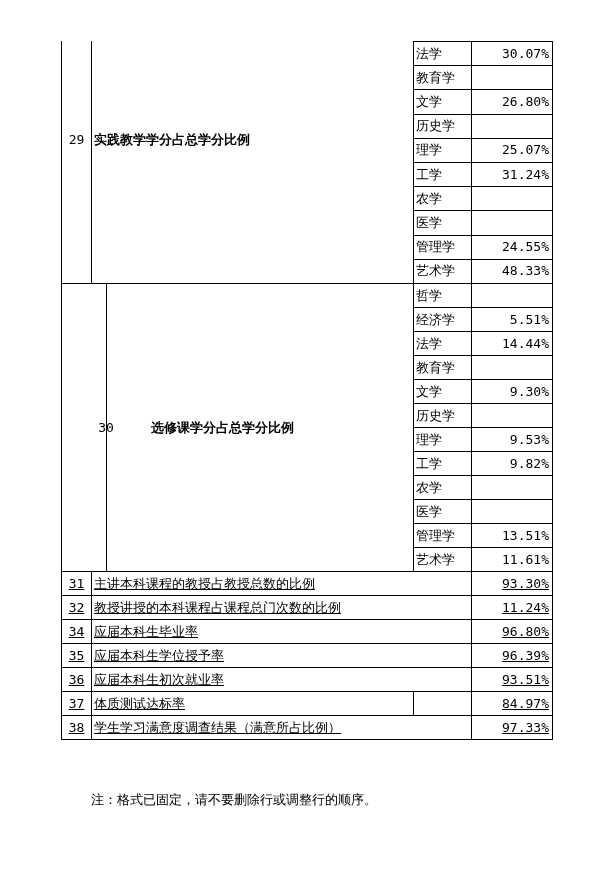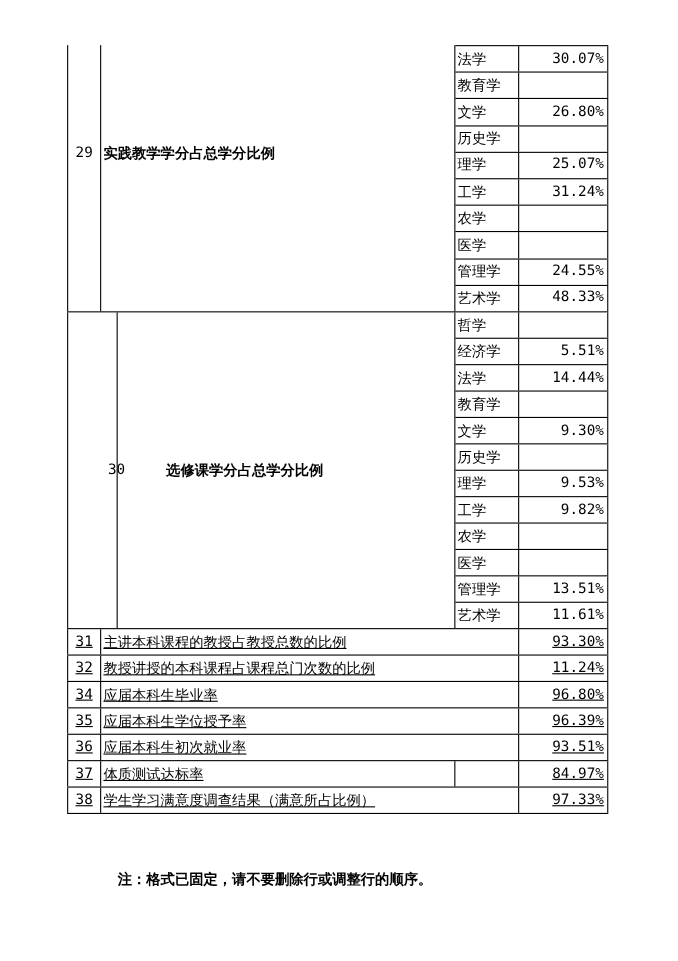--- a/index.html
+++ b/index.html
@@ -32,21 +32,21 @@
     justify-content: flex-end; padding-right: 3px;
     font-family: "DejaVu Sans Mono", monospace;
   }
   .sec-c { display: block; border-top: 1px solid #000; border-bottom: 1px solid #000; text-decoration: underline; }
   .crow { display: flex; height: 24px; border-top: 1px solid #000; }
   .crow:first-child { height: 23px; border-top: none; }
   .crow .num { justify-content: center; }
   .slbl { width: 380px; border-right: 1px solid #000; display: flex; align-items: center; padding-left: 2px; }
   .crow.split .slbl { width: 322px; }
   .smid { width: 58px; border-right: 1px solid #000; }
-  .note { position: absolute; left: 107px; top: 792px; font-size: 13px; line-height: 15px; font-weight: bold; }
+  .note { position: absolute; left: 91px; top: 792px; font-size: 13px; line-height: 15px; }
 </style>
 </head>
 <body>
 
 <div class="tbl">
 
   <div class="sec sec-a">
     <div class="num">29</div>
     <div class="lbl">实践教学学分占总学分比例</div>
     <div class="rblock">

